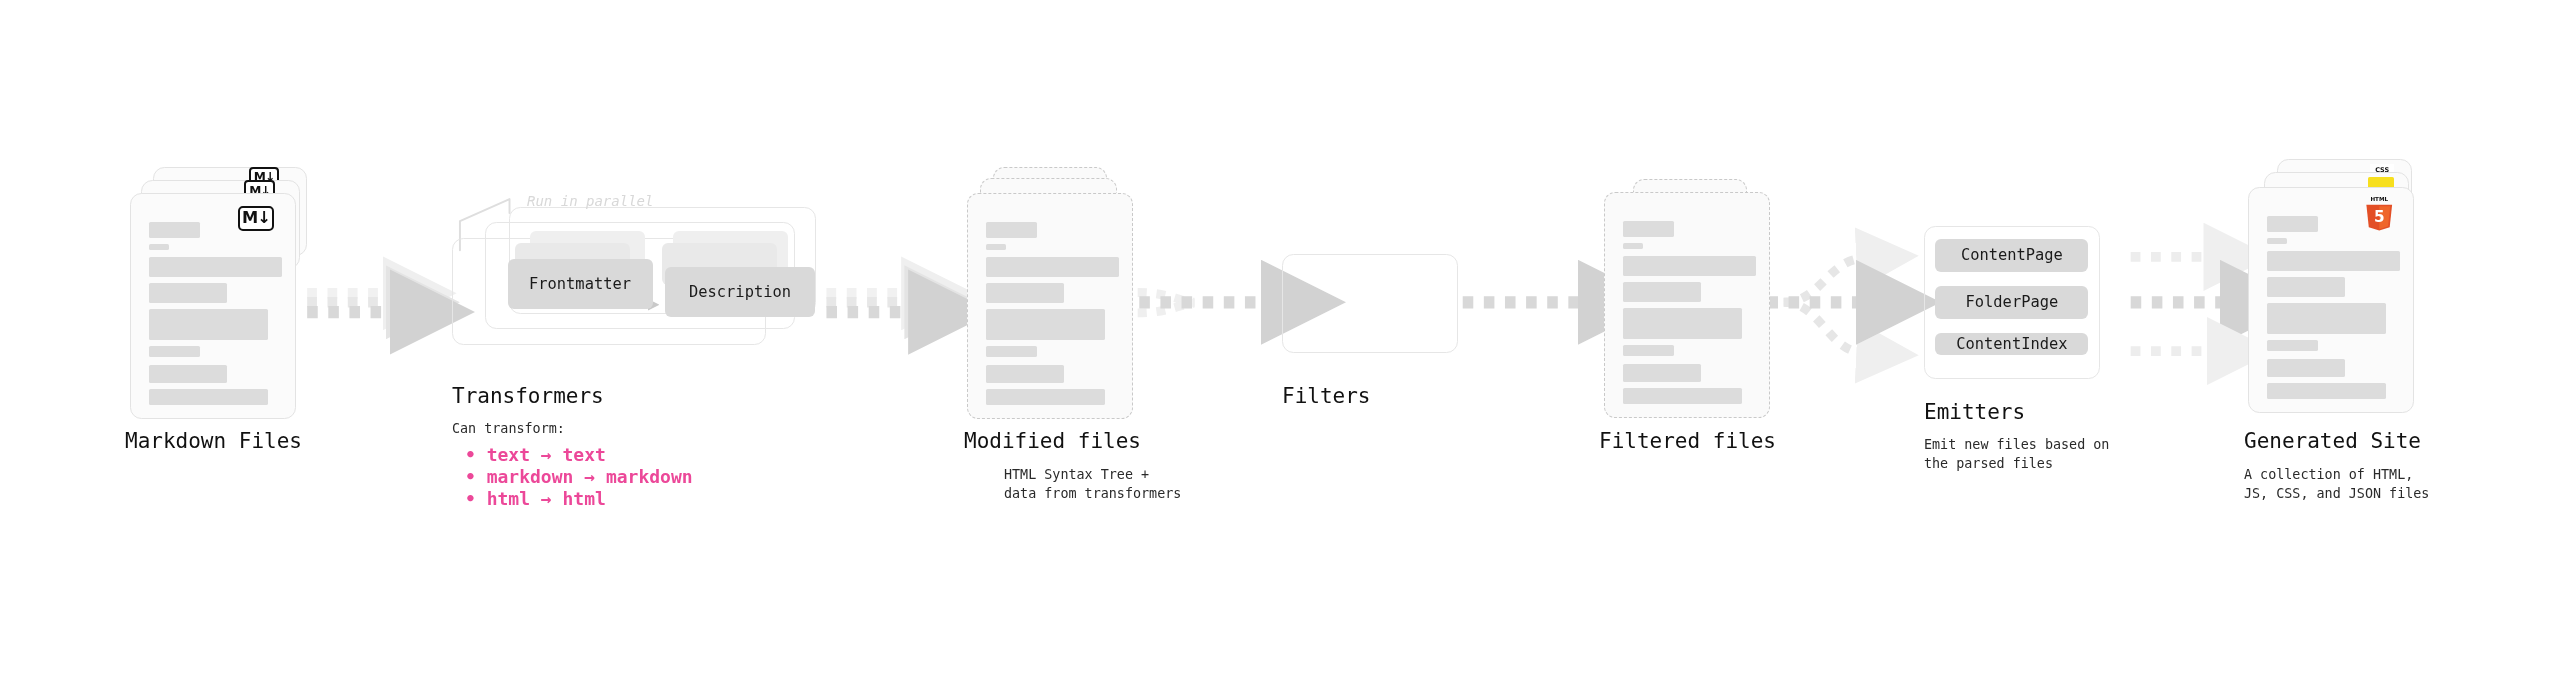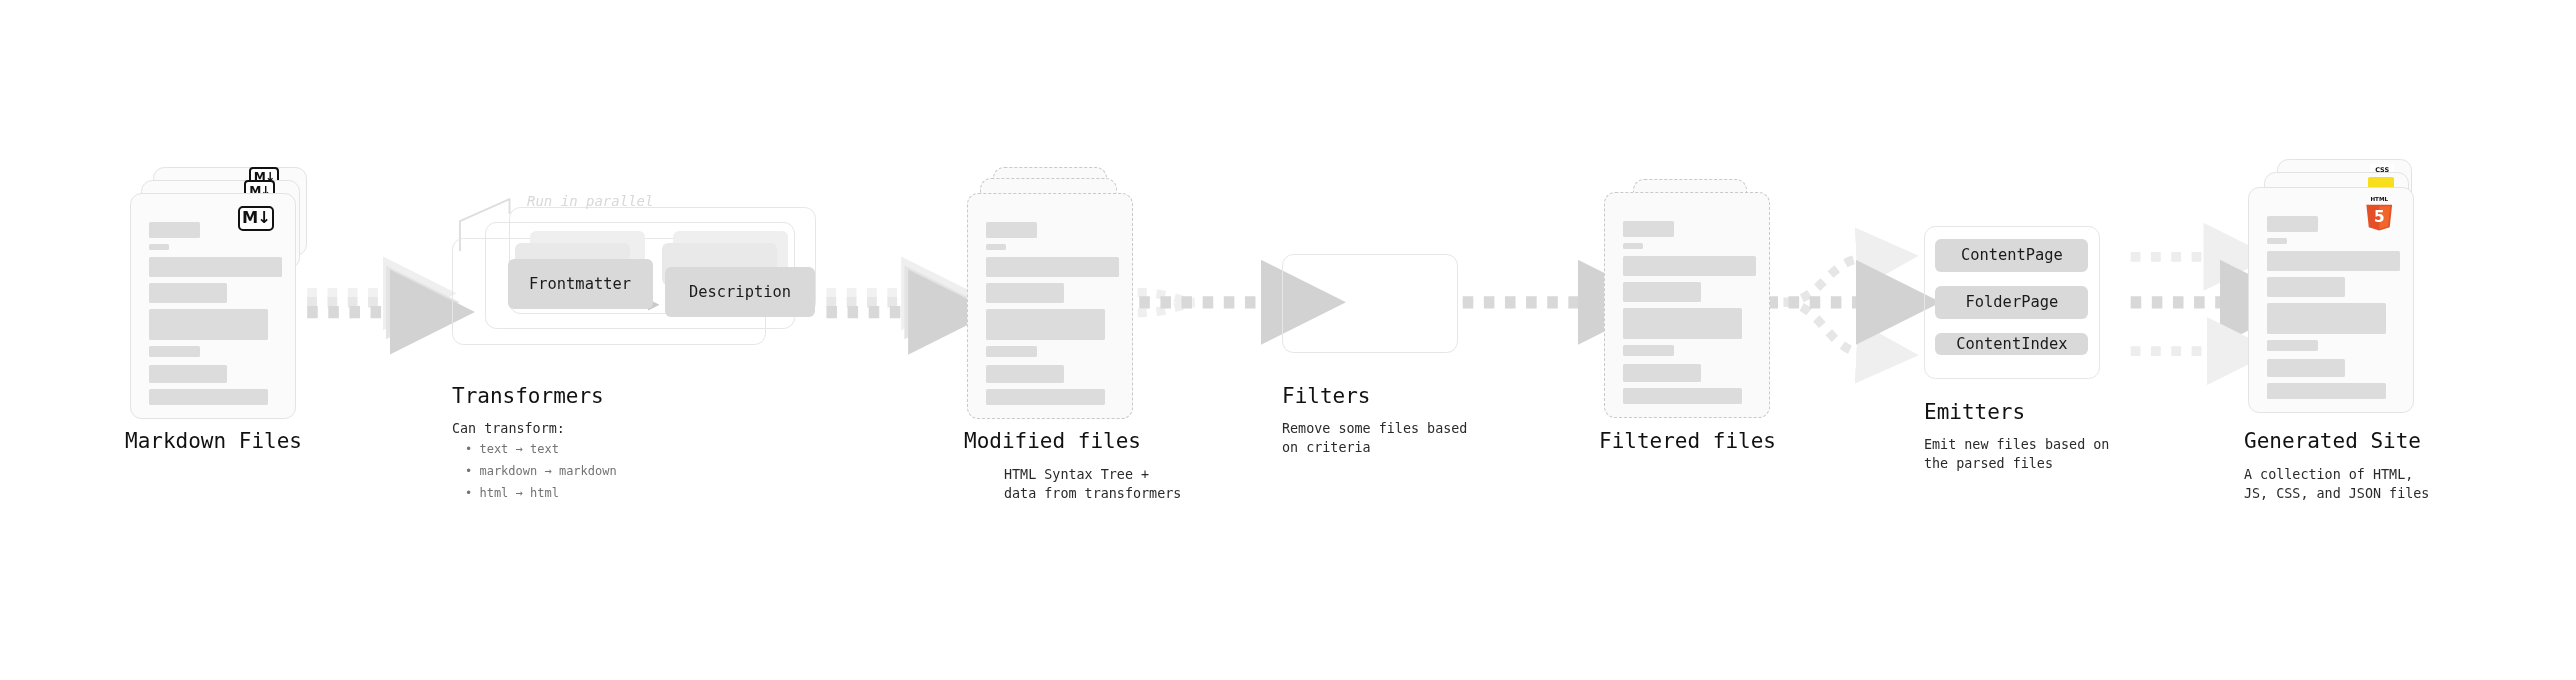--- a/index.html
+++ b/index.html
@@ -111,24 +111,25 @@
   .parallel-label {
     position:absolute;
     font-family:"DejaVu Sans Mono", monospace;
     font-size:14px;
     color:#d8d8d8;
     white-space:nowrap;
   }
   .bullets {
     position:absolute;
     font-family:"DejaVu Sans Mono", monospace;
-    font-size:12px;
+    font-size:18px;
     line-height:1.62;
-    color:#737373;
+    color:#ec4899;
     white-space:pre;
+    font-weight:bold;
   }
 
   svg.overlay { position:absolute; left:0; top:0; width:2576px; height:681px; pointer-events:none; }
 </style>
 </head>
 <body>
 
 <div class="stage">
 
   <svg class="overlay" viewBox="0 0 3170 838">
@@ -258,22 +259,20 @@
 
   <div class="title" style="left:964px; top:429px;">Modified files</div>
   <div class="sub" style="left:1004px; top:465px;">HTML Syntax Tree +
 data from transformers</div>
 
   <div class="node" style="left:1282px; top:254px; width:179px; height:99px;">
     <div class="panel" style="left:0px; top:0px; width:176px; height:99px;"></div>
   </div>
 
   <div class="title" style="left:1282px; top:384px;">Filters</div>
-  <div class="sub" style="left:1282px; top:419px;">Remove some files based
-on criteria</div>
 
   <div class="doc-stack" style="left:1604px; top:179px; width:187px; height:244px;">
     <div class="doc-card dashed" style="left:29px; top:0px; width:114px; height:81px;"></div>
     <div class="doc-card dashed" style="left:0px; top:13px; width:166px; height:226px;">
       <div class="skel" style="left:18px; top:28px; width:51px; height:16.3px;"></div>
       <div class="skel" style="left:18px; top:50px; width:19.5px; height:5.7px;"></div>
       <div class="skel" style="left:18px; top:63px; width:133px; height:20.3px;"></div>
       <div class="skel" style="left:18px; top:89px; width:78px; height:19.5px;"></div>
       <div class="skel" style="left:18px; top:115px; width:119px; height:31px;"></div>
       <div class="skel" style="left:18px; top:152px; width:51px; height:11.4px;"></div>

